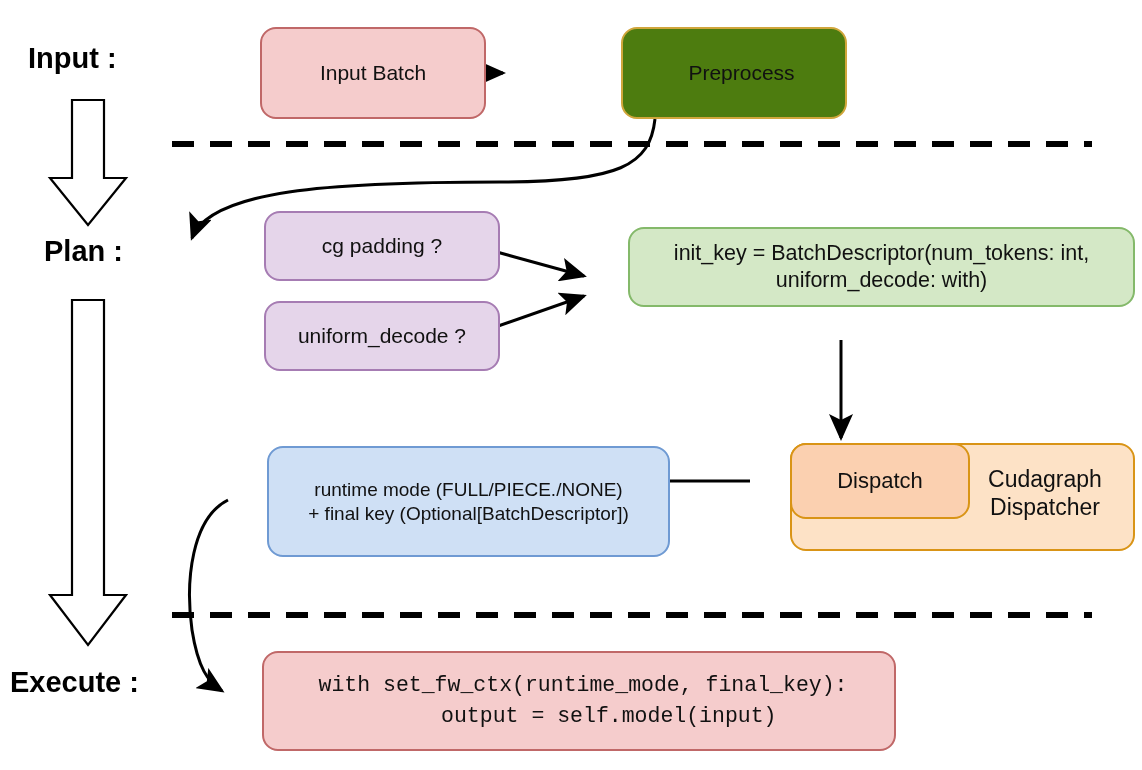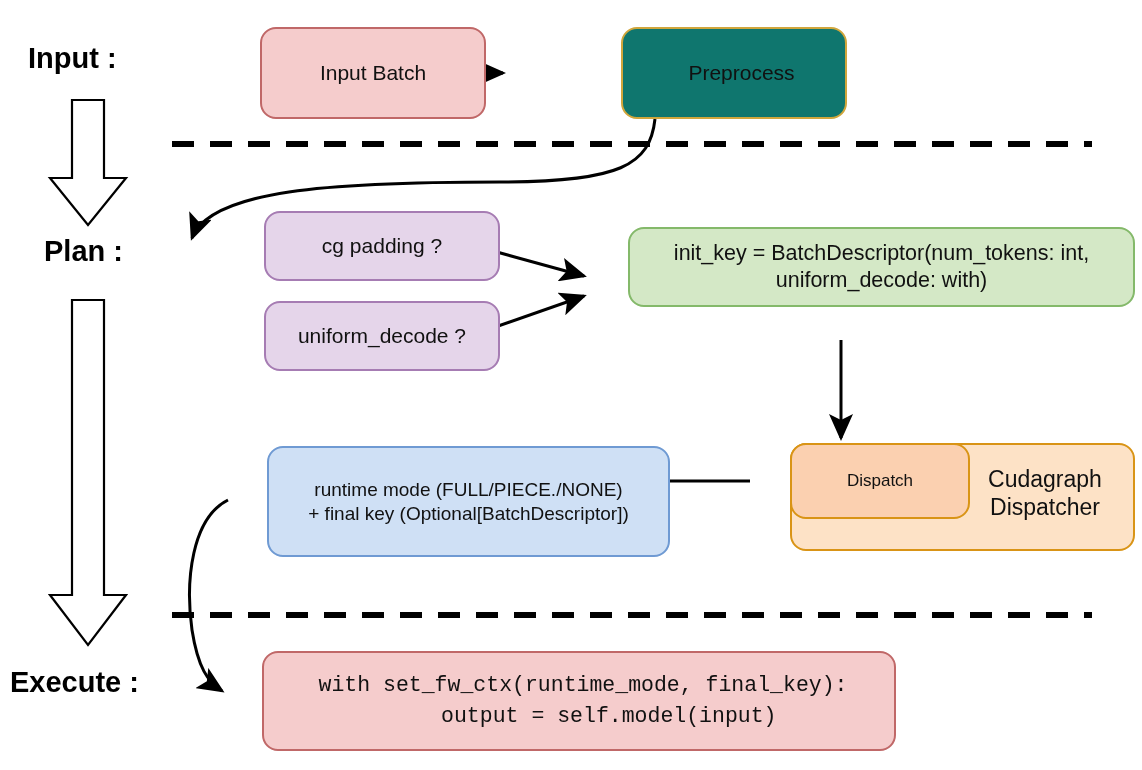--- a/index.html
+++ b/index.html
@@ -48,21 +48,21 @@
     color: #111111;
     line-height: 1.25;
     padding: 4px 8px;
     margin-left: 38px;
   }
   .node-input-batch {
     background: #f5cccc;
     border-color: #c06868;
   }
   .node-preprocess {
-    background: #0f766e;
+    background: #4d7c0f;
     border-color: #d0a63c;
     padding-left: 23px;
   }
   .node-purple {
     background: #e5d5ea;
     border-color: #a67cb3;
   }
   .node-green {
     background: #d4e8c6;
     border-color: #84b96a;
@@ -79,21 +79,21 @@
     width: 168px;
     margin-top: 20px;
     margin-right: 4px;
     font-size: 23px;
     text-align: center;
     line-height: 1.22;
   }
   .node-dispatch-inner {
     background: #fbd0b0;
     border-color: #d99416;
-    font-size: 17px;
+    font-size: 22px;
   }
   .node-blue {
     background: #cfe0f5;
     border-color: #6f9ad3;
     font-size: 19px;
     flex-direction: column;
   }
   .node-code {
     background: #f5cccc;
     border-color: #c06868;

